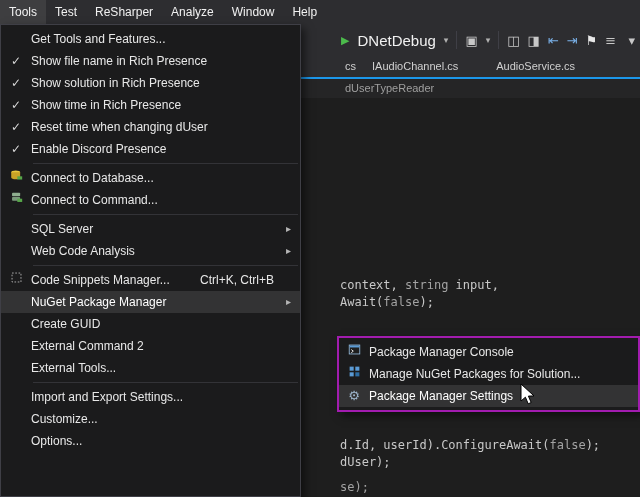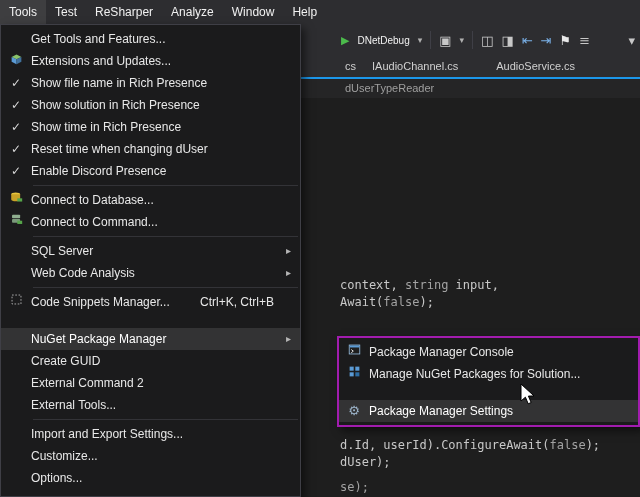--- a/index.html
+++ b/index.html
@@ -9,21 +9,21 @@
   
   .menubar{position:absolute;top:0;left:0;right:0;height:24px;background:#2d2d30;
            display:flex;color:#f1f1f1;font-size:12px;z-index:5;}
   .mb-item{padding:0 9px;line-height:24px;cursor:default;}
   .mb-item.open{background:#3e3e40;}
 
   
   .toolbar{position:absolute;top:24px;left:0;right:0;height:32px;background:#2d2d30;
            display:flex;align-items:center;color:#c8c8c8;padding-left:341px;box-sizing:border-box;gap:8px;}
   .tb-run{color:#4cbb4c;font-size:11px;font-family:"DejaVu Sans",sans-serif;}
-  .tb-runlabel{color:#f1f1f1;font-size:10px;}
+  .tb-runlabel{color:#f1f1f1;font-size:15px;}
   .tb-caret{color:#b0b0b0;font-size:9px;font-family:"DejaVu Sans",sans-serif;}
   .tb-sep{width:1px;height:18px;background:#3f3f46;}
   .tb-ic{font-family:"DejaVu Sans",sans-serif;font-size:13px;color:#c8c8c8;line-height:1;}
   .tb-ic.blue{color:#7ab1e8;}
   .tb-ic.white{color:#e8e8e8;}
   .tb-overflow{margin-left:auto;padding-right:5px;}
 
   
   .tabbar{position:absolute;top:56px;left:0;right:0;height:21px;background:#2d2d30;display:flex;
           padding-left:339px;box-sizing:border-box;color:#d0d0d0;font-size:11px;}
@@ -40,21 +40,21 @@
   .editor{position:absolute;top:98px;left:0;right:0;bottom:0;background:#1e1e1e;}
   .code{position:absolute;left:340px;font-family:"DejaVu Sans Mono",monospace;font-size:12px;
         color:#c8c8c8;white-space:pre;z-index:1;}
   .code .kw{color:#a3a3a3;}
 
   
   .menu{position:absolute;top:24px;left:0;width:301px;height:473px;background:#1b1b1c;
         border:1px solid #3f3f46;box-sizing:border-box;padding-top:3px;z-index:10;
         box-shadow:4px 4px 8px rgba(0,0,0,.5);font-size:12px;color:#e8e8e8;}
   .mrow{position:relative;height:22px;display:flex;align-items:center;}
-  .mrow.hl{background:#333334;color:#fff;margin-top:15px;}
+  .mrow.hl{background:#333334;color:#fff;}
   .gutter{flex:0 0 30px;width:30px;text-align:center;font-family:"DejaVu Sans",sans-serif;line-height:22px;}
   .check-icon::before{content:"\2713";color:#d8d8d8;font-size:12px;}
   .lbl{white-space:nowrap;}
   .sc{margin-left:auto;margin-right:26px;white-space:nowrap;}
   .arrow{position:absolute;right:9px;top:0;line-height:22px;color:#b5b5b5;
          font-family:"DejaVu Sans",sans-serif;font-size:10px;}
   .arrow::before{content:"\25B8";}
   .msep{height:1px;background:#333337;margin:3px 2px 3px 32px;}
 
   
@@ -114,28 +114,20 @@
   <div class="code" style="top:438px;"><span>d.Id, userId).ConfigureAwait(</span><span class="kw">false</span><span>);</span></div>
   <div class="code" style="top:455px;"><span>dUser);</span></div>
   <div class="code" style="top:480px;"><span class="kw">se);</span></div>
 
   <div class="menu">
     <div class="mrow">
       <span class="gutter"></span>
       <span class="lbl">Get Tools and Features...</span>
     </div>
     <div class="mrow">
-      <span class="gutter"><svg width="13" height="13" viewBox="0 0 16 16">
-            <path d="M2 6 L8 3 L14 6 L8 9 Z" fill="#8ac36a"></path>
-            <path d="M2 6 L8 9 L8 15 L2 12 Z" fill="#5b9bd5"></path>
-            <path d="M14 6 L8 9 L8 15 L14 12 Z" fill="#41719c"></path>
-          </svg></span>
-      <span class="lbl">Extensions and Updates...</span>
-    </div>
-    <div class="mrow">
       <span class="gutter check-icon"></span>
       <span class="lbl">Show file name in Rich Presence</span>
     </div>
     <div class="mrow">
       <span class="gutter check-icon"></span>
       <span class="lbl">Show solution in Rich Presence</span>
     </div>
     <div class="mrow">
       <span class="gutter check-icon"></span>
       <span class="lbl">Show time in Rich Presence</span>

